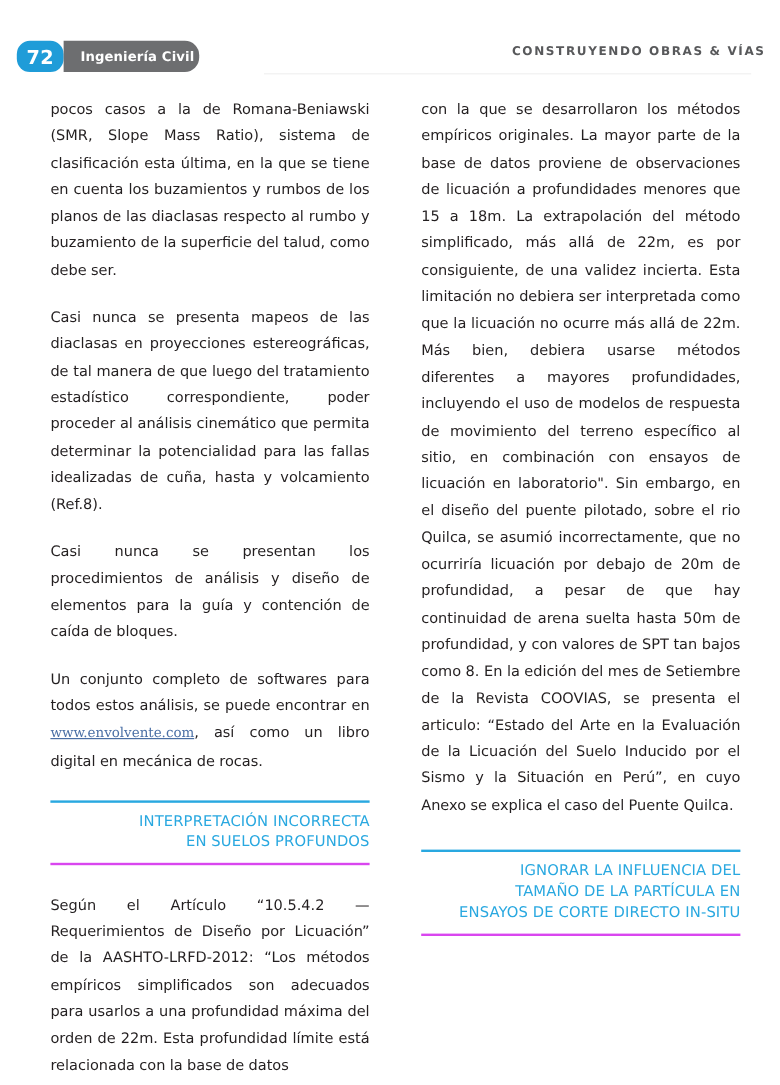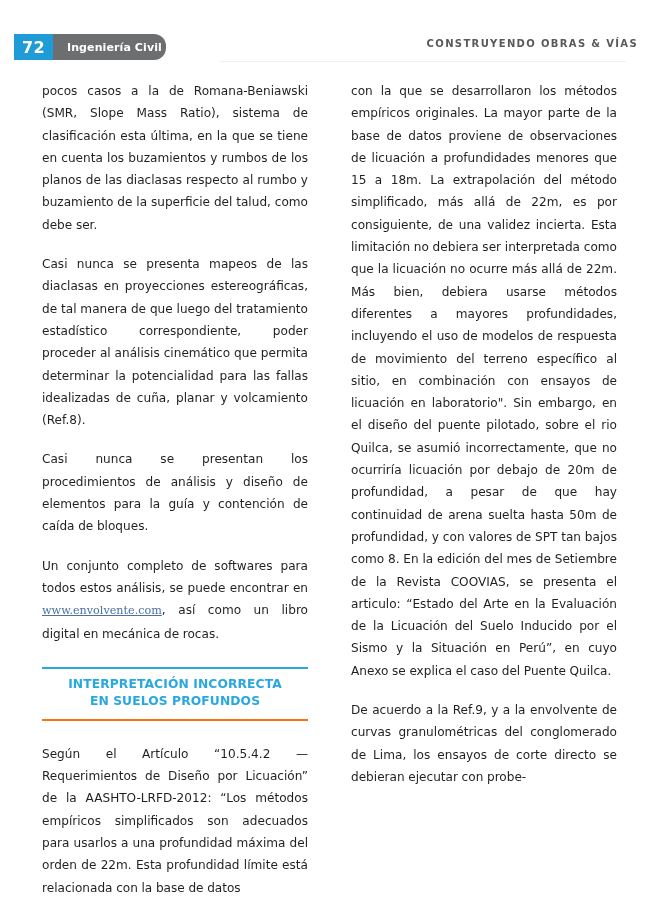--- a/index.html
+++ b/index.html
@@ -32,20 +32,21 @@
     height: 26px;
     background: #1f9cd8;
     color: #ffffff;
     font-family: "DejaVu Sans", sans-serif;
     font-weight: bold;
     font-size: 16px;
     letter-spacing: 0.3px;
     display: flex;
     align-items: center;
     justify-content: center;
+    border-radius: 11px;
   }
   .magazine-tab {
     position: absolute;
     left: 53px;
     top: 34px;
     height: 26px;
     padding: 0 4px 0 14px;
     background: #6d6e70;
     color: #ffffff;
     font-family: "DejaVu Sans", sans-serif;
@@ -111,25 +112,25 @@
     font-family: "DejaVu Serif", serif;
     font-size: 11.2px;
     text-decoration: underline;
   }
 
   
   .section-heading {
     margin: 22px 0 22px 0;
     padding: 7px 0 8px 0;
     border-top: 2px solid #29a8e0;
-    border-bottom: 2px solid #f97316;
-    text-align: center;
+    border-bottom: 2px solid #d946ef;
+    text-align: right;
     color: #29a8e0;
     font-family: "DejaVu Sans", sans-serif;
-    font-weight: bold;
+    font-weight: normal;
     font-size: 12.3px;
     line-height: 17.5px;
     letter-spacing: 0.1px;
   }
   .section-heading .hline {
     display: block;
     white-space: nowrap;
   }
   .heading-top-gap {
     margin-top: 26px;
@@ -142,32 +143,36 @@
   <div class="page-number-box">72</div>
   <div class="magazine-tab">Ingeniería Civil</div>
   <div class="header-slogan">CONSTRUYENDO OBRAS &amp; VÍAS</div>
   <div class="header-rule"></div>
 </div>
 
 <div class="columns">
 
   <div class="column">
     <p class="body-text">pocos casos a la de Romana-Beniawski (SMR, Slope Mass Ratio), sistema de clasificación esta última, en la que se tiene en cuenta los buzamientos y rumbos de los planos de las diaclasas respecto al rumbo y buzamiento de la superficie del talud, como debe ser.</p>
-    <p class="body-text">Casi nunca se presenta mapeos de las diaclasas en proyecciones estereográficas, de tal manera de que luego del tratamiento estadístico correspondiente, poder proceder al análisis cinemático que permita determinar la potencialidad para las fallas idealizadas de cuña, planar y volcamiento (Ref.8).</p>
+    <p class="body-text">Casi nunca se presenta mapeos de las diaclasas en proyecciones estereográficas, de tal manera de que luego del tratamiento estadístico correspondiente, poder proceder al análisis cinemático que permita determinar la potencialidad para las fallas idealizadas de cuña, hasta y volcamiento (Ref.8).</p>
     <p class="body-text">Casi nunca se presentan los procedimientos de análisis y diseño de elementos para la guía y contención de caída de bloques.</p>
     <p class="body-text"><span>Un conjunto completo de softwares para todos estos análisis, se puede encontrar en </span><a class="inline-link" href="#">www.envolvente.com</a><span>, así como un libro digital en mecánica de rocas.</span></p>
 
     <div class="section-heading">
       <span class="hline">INTERPRETACIÓN INCORRECTA</span>
       <span class="hline">EN SUELOS PROFUNDOS</span>
     </div>
 
     <p class="body-text">Según el Artículo “10.5.4.2 — Requerimientos de Diseño por Licuación” de la AASHTO-LRFD-2012: “Los métodos empíricos simplificados son adecuados para usarlos a una profundidad máxima del orden de 22m. Esta profundidad límite está relacionada con la base de datos</p>
   </div>
 
   <div class="column">
     <p class="body-text">con la que se desarrollaron los métodos empíricos originales. La mayor parte de la base de datos proviene de observaciones de licuación a profundidades menores que 15 a 18m. La extrapolación del método simplificado, más allá de 22m, es por consiguiente, de una validez incierta. Esta limitación no debiera ser interpretada como que la licuación no ocurre más allá de 22m. Más bien, debiera usarse métodos diferentes a mayores profundidades, incluyendo el uso de modelos de respuesta de movimiento del terreno específico al sitio, en combinación con ensayos de licuación en laboratorio". Sin embargo, en el diseño del puente pilotado, sobre el rio Quilca, se asumió incorrectamente, que no ocurriría licuación por debajo de 20m de profundidad, a pesar de que hay continuidad de arena suelta hasta 50m de profundidad, y con valores de SPT tan bajos como 8. En la edición del mes de Setiembre de la Revista COOVIAS, se presenta el articulo: “Estado del Arte en la Evaluación de la Licuación del Suelo Inducido por el Sismo y la Situación en Perú”, en cuyo Anexo se explica el caso del Puente Quilca.</p>
 
+    <div class="section-heading heading-top-gap">
+      <span class="hline">IGNORAR LA INFLUENCIA DEL</span>
+      <span class="hline">TAMAÑO DE LA PARTÍCULA EN</span>
+      <span class="hline">ENSAYOS DE CORTE DIRECTO IN-SITU</span>
+    </div>
 
-    <p class="body-text">De acuerdo a la Ref.9, y a la envolvente de curvas granulométricas del conglomerado de Lima, los ensayos de corte directo se debieran ejecutar con probe-</p>
   </div>
 
 </div>
 
 </body></html>

